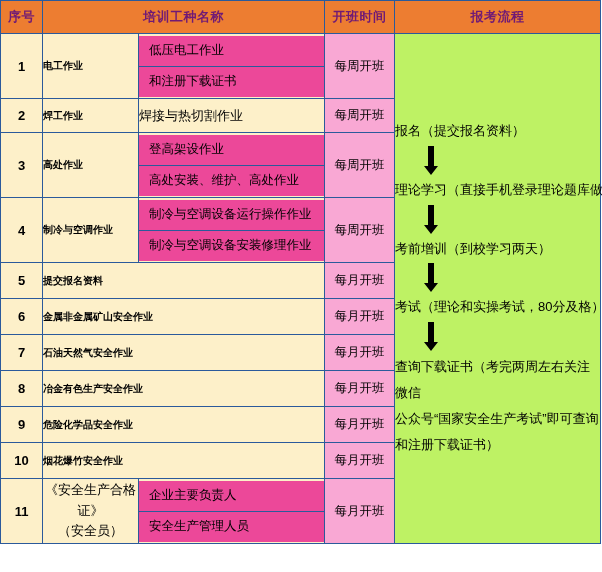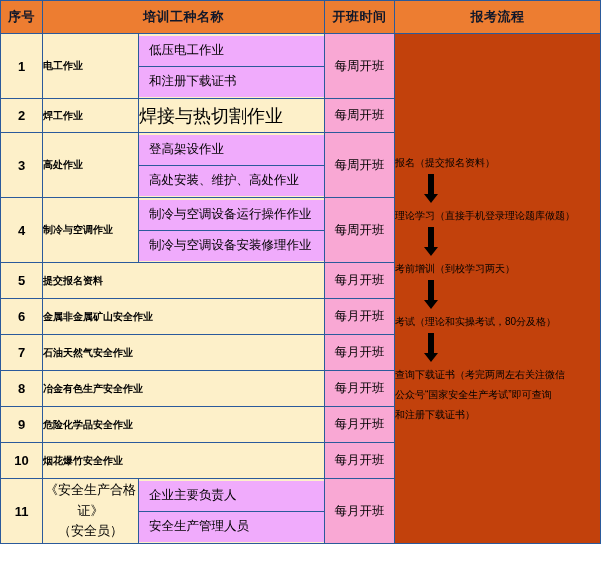--- a/index.html
+++ b/index.html
@@ -26,21 +26,21 @@
     margin: 0;
     border: 1px solid #1a3c6e;
   }
   table.main td, table.main th {
     border: 1px solid #2b5a9b;
     padding: 0;
     vertical-align: middle;
   }
   .hdr {
     background: #ed7d31;
-    color: #0f172a;
+    color: #701a75;
     font-size: 13px;
     font-weight: bold;
     text-align: center;
     height: 32px;
     letter-spacing: 0.5px;
   }
   .cell-yellow {
     background: #fdf0c9;
     color: #000000;
     font-size: 13px;
@@ -60,50 +60,50 @@
     font-size: 13px;
     font-weight: bold;
   }
   .name {
     padding-left: 12px;
     font-size: 10px;
     font-weight: bold;
   }
   .sub {
     padding-left: 10px;
-    font-size: 18px;
+    font-size: 13px;
   }
   .sub-cell {
     background: #fdf0c9;
     border: 1px solid #2b5a9b;
   }
   
   table.inner {
     border-collapse: collapse;
     table-layout: fixed;
     width: 100%;
     height: 100%;
   }
   table.inner td {
     border: 0;
     border-bottom: 1px solid #2b5a9b;
     padding-left: 10px;
     font-size: 12.5px;
-    background: #f0abfc;
+    background: #ec4899;
     height: 30px;
   }
   table.inner tr:last-child td {
     border-bottom: 0;
   }
   .flow {
     padding: 8px 10px 8px 12px;
-    font-size: 10px;
+    font-size: 13px;
     line-height: 1.9;
     color: #000000;
-    background: #c2410c;
+    background: #bef264;
     vertical-align: top;
   }
   .flow-step {
     margin: 0;
     white-space: nowrap;
   }
   .flow-step.wrap {
     white-space: normal;
     line-height: 2.0;
   }

